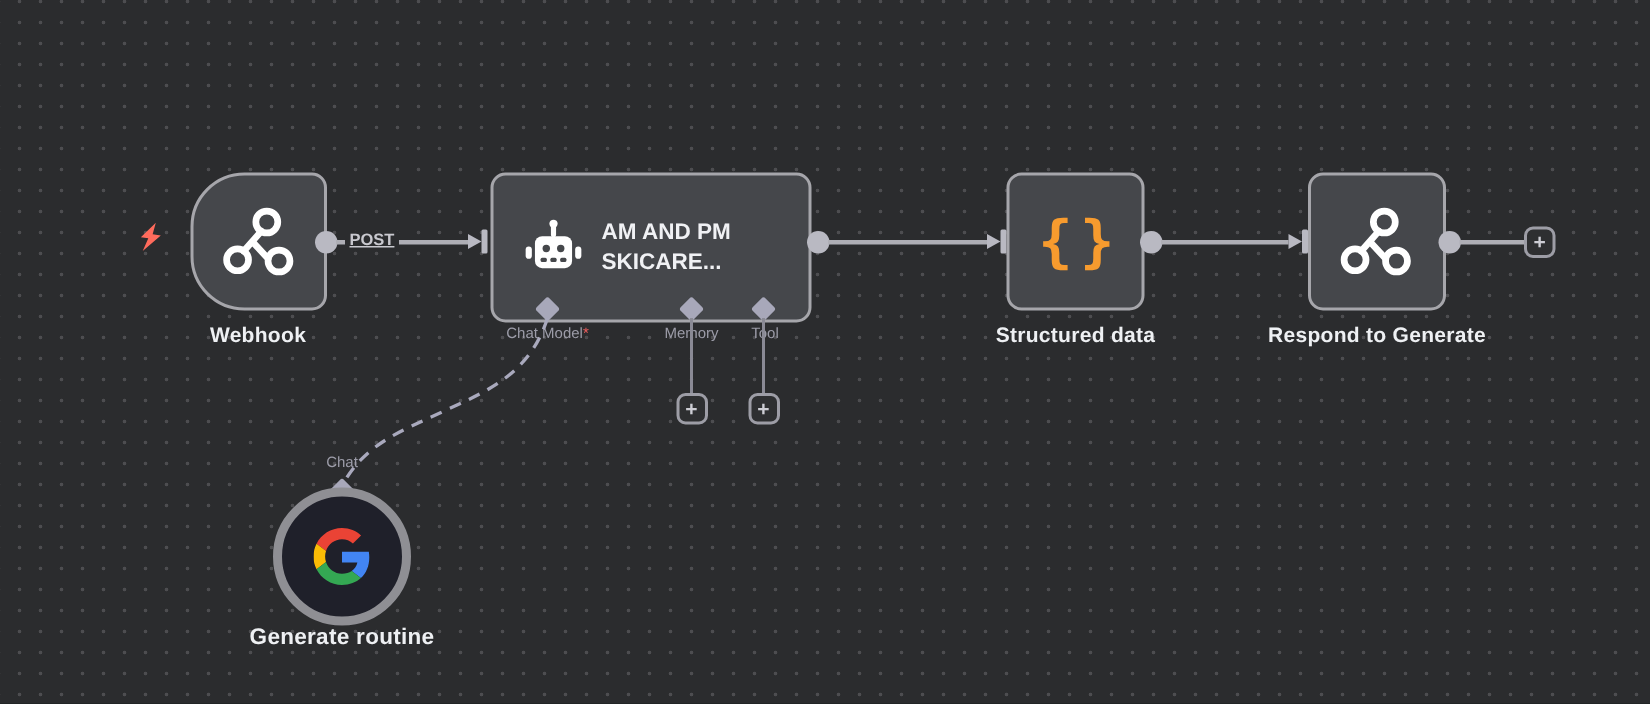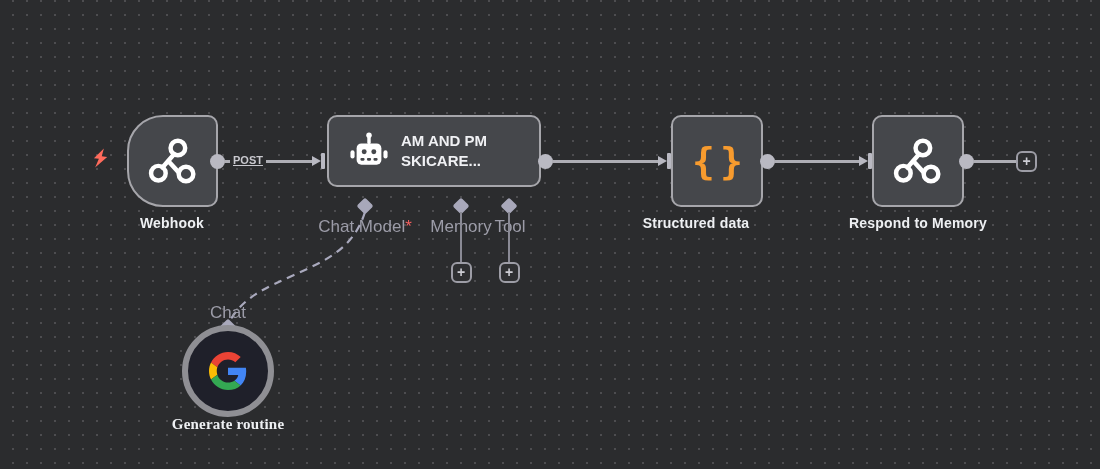--- a/index.html
+++ b/index.html
@@ -7,29 +7,29 @@
     position:relative; width:1100px; height:469px; overflow:hidden;
     background-color:#2b2c2e;
     background-image:radial-gradient(circle, #4d4d50 1.1px, transparent 1.4px);
     background-size:14px 14px;
     background-position:6px 8px;
     font-family:"Liberation Sans", sans-serif;
   }
   .node{position:absolute; box-sizing:border-box; background:#45474b; border:2px solid #a6a6ab;}
   .sq{width:92px; height:92px; border-radius:10px; display:flex; align-items:center; justify-content:center;}
   .trigger{border-radius:36px 10px 10px 36px;}
-  .agent{left:327px; top:115px; width:214px; height:72px; border-radius:10px; display:flex; align-items:center;}
+  .agent{left:327px; top:115px; width:214px; height:100px; border-radius:10px; display:flex; align-items:center;}
   .node-label{position:absolute; font-weight:bold; font-size:14px; color:#eef0f3; text-align:right; transform:translateX(-50%); white-space:nowrap; letter-spacing:.2px;}
   .wire-h{position:absolute; height:2.5px; background:#aeaeb5;}
   .wire-v{position:absolute; width:2px; background:#8a8a95;}
   .dot{position:absolute; width:15px; height:15px; border-radius:50%; background:#b9b9c2;}
   .arrow{position:absolute; width:0; height:0; border-top:5px solid transparent; border-bottom:5px solid transparent; border-left:9px solid #b9b9c2;}
   .inbar{position:absolute; width:4px; height:16px; background:#b9b9c2; border-radius:1px;}
   .diamond{position:absolute; width:12px; height:12px; background:#a8a8ba; transform:rotate(45deg); border-radius:2px;}
-  .port-label{position:absolute; font-size:17px; color:#9c9ca8; transform:translateX(-50%); white-space:nowrap;}
+  .port-label{position:absolute; font-size:10px; color:#9c9ca8; transform:translateX(-50%); white-space:nowrap;}
   .req{color:#f25f5f;}
   .plusbtn{position:absolute; width:21px; height:21px; box-sizing:border-box; border:2px solid #9d9da6; border-radius:6px; background:#2e2f31; color:#cdcdd4; font-weight:bold; font-size:14px; line-height:16px; text-align:center; cursor:pointer;}
   .wire-label{position:absolute; font-size:11px; font-weight:bold; color:#c9c9cf; background:#2b2c2e; padding:0 3px;}
   .agent-title{font-weight:bold; font-size:15px; color:#f0f1f4; line-height:1.35; width:124px; margin-left:10px;}
   .braces{font-family:"DejaVu Sans Mono", monospace; font-size:38px; font-weight:bold; color:#f79b2e; letter-spacing:5px; transform:translateX(3px);}
   .circle-node{position:absolute; left:182px; top:325px; width:92px; height:92px; box-sizing:border-box; border:6px solid #8f8f94; border-radius:50%; background:#1f202a; display:flex; align-items:center; justify-content:center;}
   .icon{display:flex; align-items:center; justify-content:center;}
   svg{display:block;}
 </style>
 </head>
@@ -97,39 +97,39 @@
   <div class="plusbtn" style="left:498.5px; top:261.5px;">+</div>
 
   <div class="dot" style="left:537.5px; top:153.5px;"></div>
   <div class="wire-h" style="left:552px; top:160px; width:106px;"></div>
   <div class="arrow" style="left:658px; top:156px;"></div>
   <div class="inbar" style="left:667px; top:153px;"></div>
 
   <div class="node sq" style="left:671px; top:115px;">
     <span class="braces">{}</span>
   </div>
-  <div class="node-label" style="left:696px; top:215px;">Structured data</div>
+  <div class="node-label" style="left:717px; top:215px;">Structured data</div>
 
   <div class="dot" style="left:759.5px; top:153.5px;"></div>
   <div class="wire-h" style="left:774px; top:160px; width:85px;"></div>
   <div class="arrow" style="left:859px; top:156px;"></div>
   <div class="inbar" style="left:868px; top:153px;"></div>
 
   <div class="node sq" style="left:872px; top:115px;">
     <span class="icon">
       <svg width="52" height="52" viewBox="0 0 64 64" fill="none" stroke="#ffffff" stroke-width="5.5" stroke-linecap="round">
         <circle cx="38" cy="16" r="9"></circle>
         <circle cx="14" cy="47" r="9"></circle>
         <circle cx="48" cy="48" r="9"></circle>
         <path d="M33.5 23.5 L19 40"></path>
         <path d="M27 33 L39 46"></path>
       </svg>
     </span>
   </div>
-  <div class="node-label" style="left:918px; top:215px;">Respond to Memory</div>
+  <div class="node-label" style="left:918px; top:215px;">Respond to Generate</div>
 
   <div class="dot" style="left:958.5px; top:153.5px;"></div>
   <div class="wire-h" style="left:973px; top:160px; width:43px;"></div>
   <div class="plusbtn" style="left:1016px; top:150.5px;">+</div>
 
   <svg width="1100" height="469" viewBox="0 0 1100 469" style="position:absolute; left:0; top:0; pointer-events:none;">
     <path d="M365 212 C353 250 324 261 294 275 C266 288 244 296 229 322" fill="none" stroke="#a9a9bd" stroke-width="2.2" stroke-dasharray="8 6"></path>
   </svg>
 
   <div class="diamond" style="left:222px; top:321px;"></div>
@@ -137,15 +137,15 @@
   <div class="circle-node">
     <span class="icon">
       <svg width="38" height="38" viewBox="0 0 48 48">
         <path fill="#EA4335" d="M24 9.5c3.54 0 6.71 1.22 9.21 3.6l6.85-6.85C35.9 2.38 30.47 0 24 0 14.62 0 6.51 5.38 2.56 13.22l7.98 6.19C12.43 13.72 17.74 9.5 24 9.5z"></path>
         <path fill="#4285F4" d="M46.98 24.55c0-1.57-.15-3.09-.38-4.55H24v9.02h12.94c-.58 2.96-2.26 5.48-4.78 7.18l7.73 6c4.51-4.18 7.09-10.36 7.09-17.65z"></path>
         <path fill="#FBBC05" d="M10.53 28.59c-.48-1.45-.76-2.99-.76-4.59s.27-3.14.76-4.59l-7.98-6.19C.92 16.46 0 20.12 0 24c0 3.88.92 7.54 2.56 10.78l7.97-6.19z"></path>
         <path fill="#34A853" d="M24 48c6.48 0 11.93-2.13 15.89-5.81l-7.73-6c-2.15 1.45-4.92 2.3-8.16 2.3-6.26 0-11.57-4.22-13.47-9.91l-7.98 6.19C6.51 42.62 14.62 48 24 48z"></path>
       </svg>
     </span>
   </div>
-  <div class="node-label" style="left:228px; top:416px; font-size:15px;font-family:Liberation Serif, serif;">Generate routine</div>
+  <div class="node-label" style="left:228px; top:416px; font-size:15px;">Generate routine</div>
 
 </div>
 
 </body></html>

